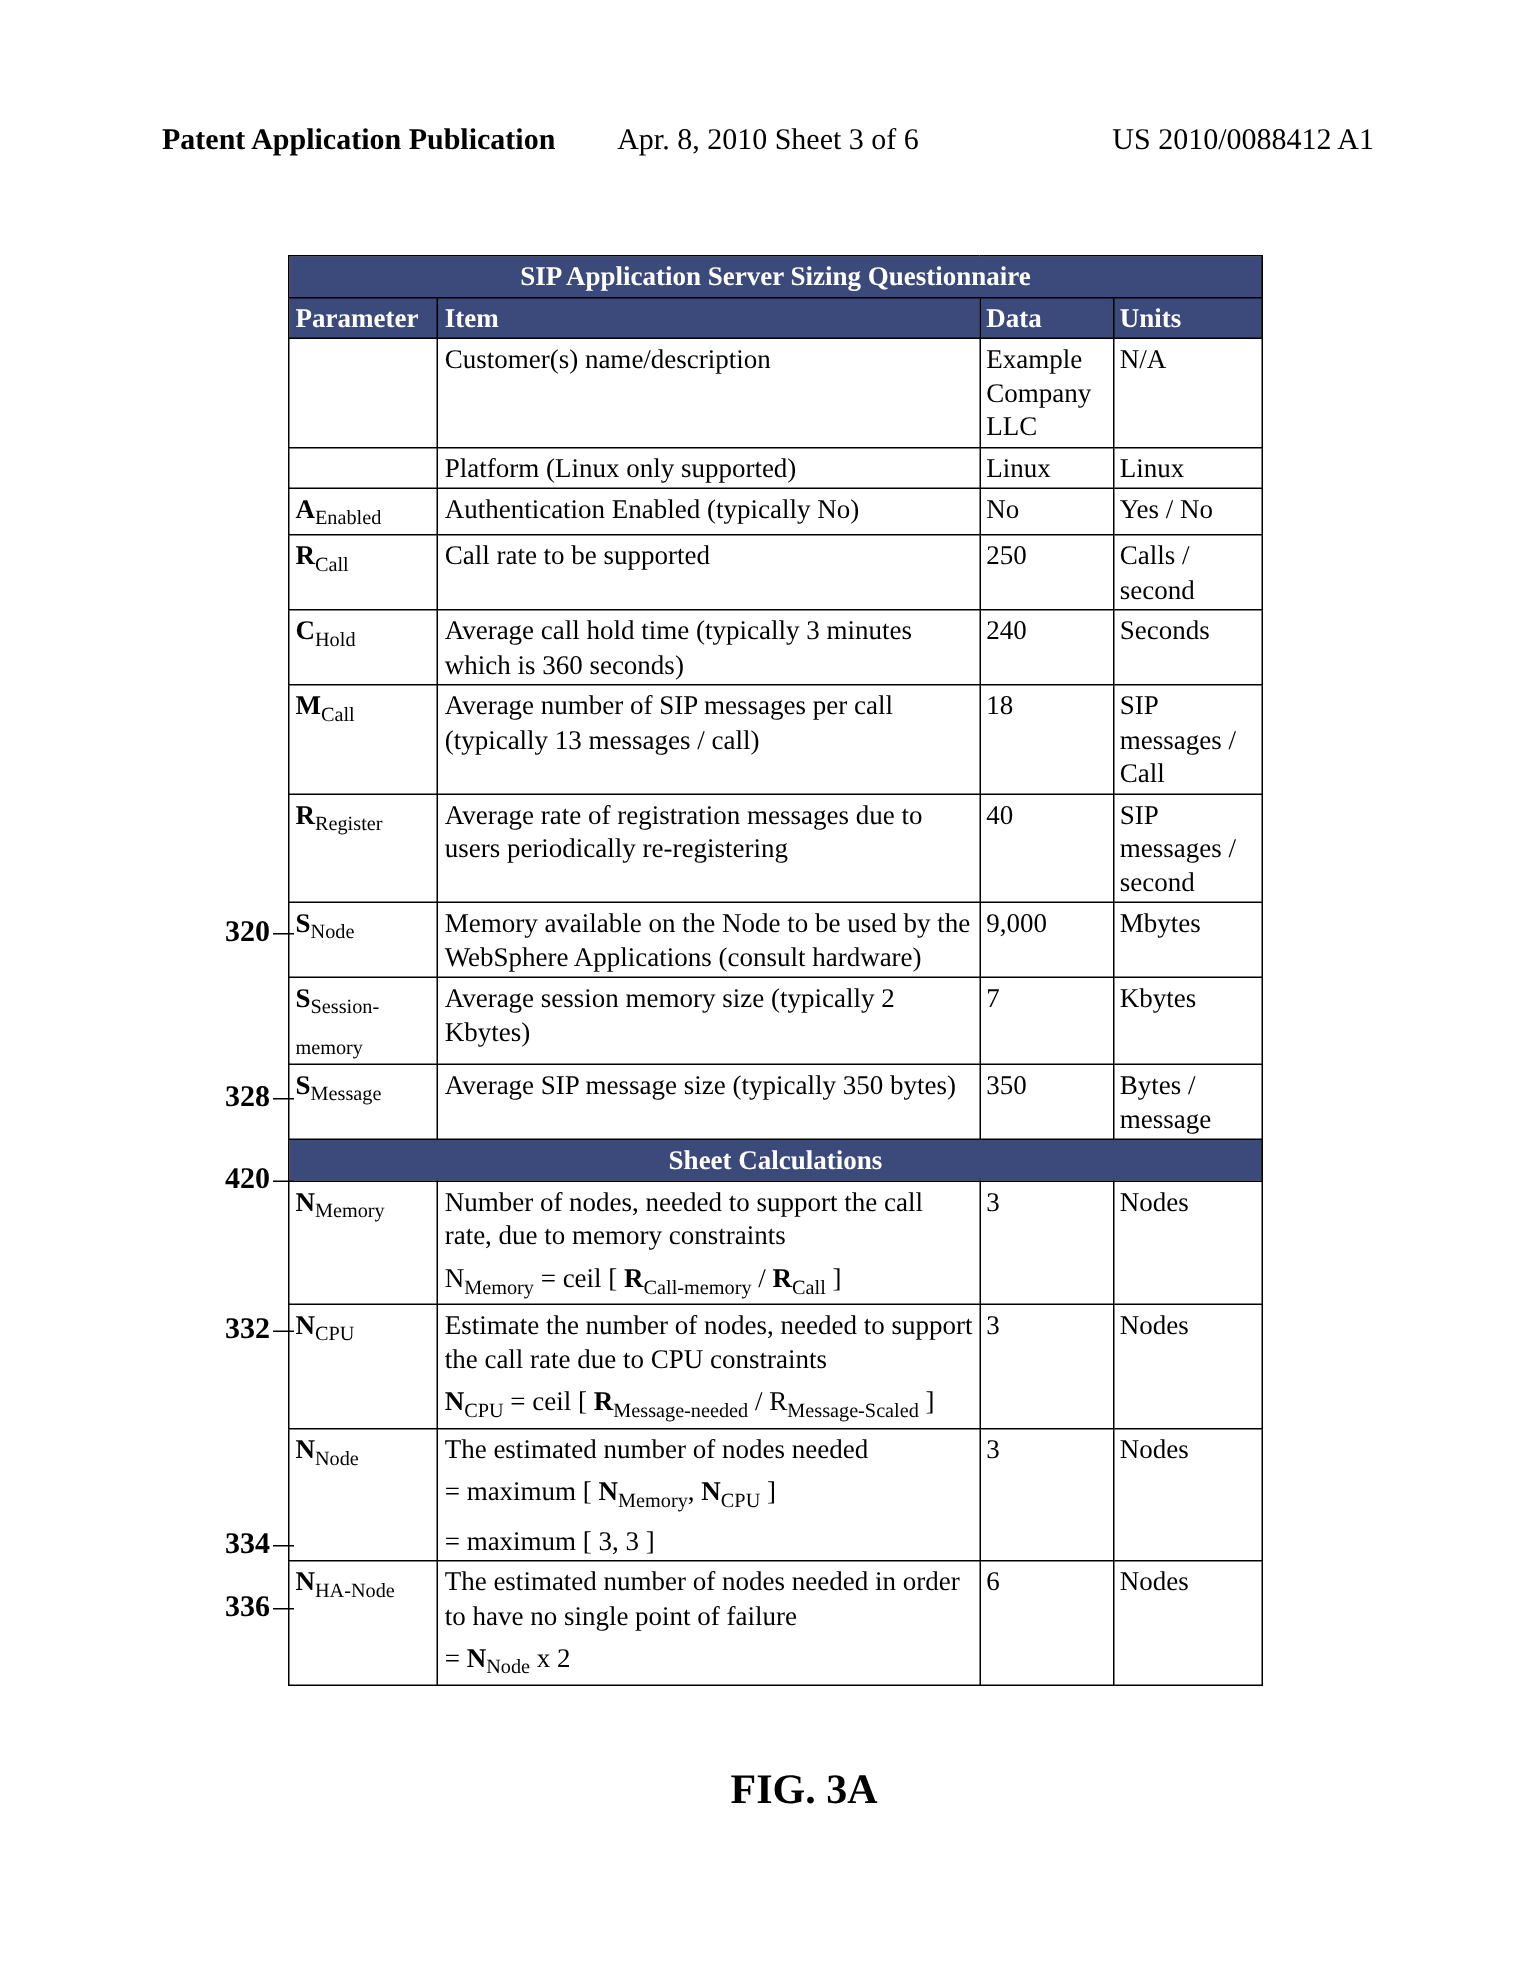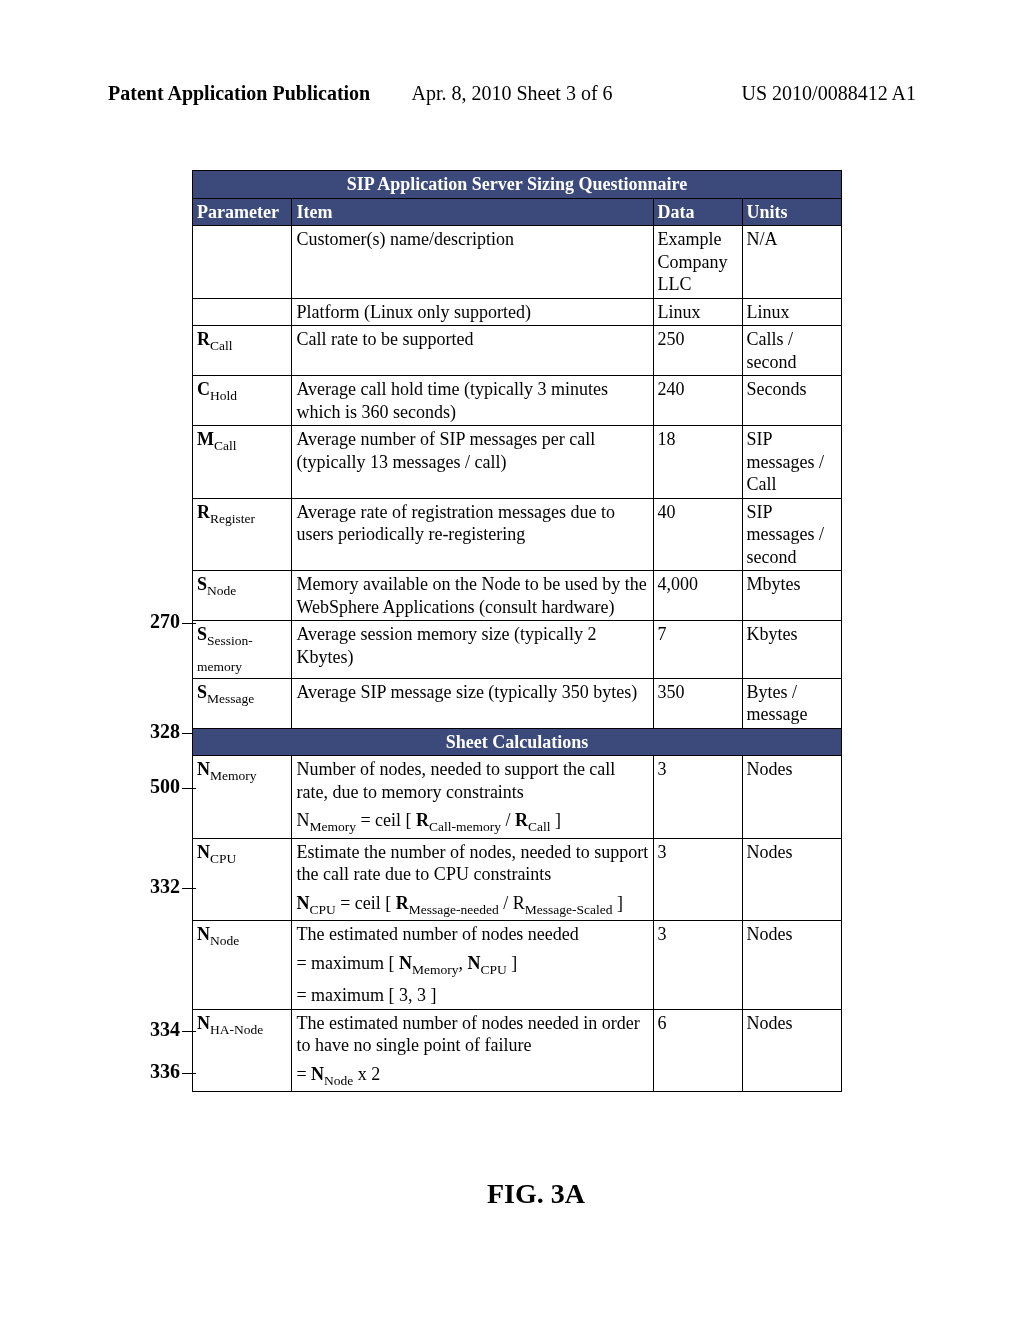--- a/index.html
+++ b/index.html
@@ -29,23 +29,23 @@
 </head>
 <body>
 <div class="page">
 
 <div class="hdr">
   <span class="left">Patent Application Publication</span>
   <span class="mid">Apr. 8, 2010  Sheet 3 of 6</span>
   <span class="right">US 2010/0088412 A1</span>
 </div>
 
-<div class="callout" style="top:610px; left:150px;"><span>270</span><span class="tick"></span></div>
+<div class="callout" style="top:610px; left:150px;"><span>320</span><span class="tick"></span></div>
 <div class="callout" style="top:720px; left:150px;"><span>328</span><span class="tick"></span></div>
-<div class="callout" style="top:775px; left:150px;"><span>500</span><span class="tick"></span></div>
+<div class="callout" style="top:775px; left:150px;"><span>420</span><span class="tick"></span></div>
 <div class="callout" style="top:875px; left:150px;"><span>332</span><span class="tick"></span></div>
 <div class="callout" style="top:985px; left:150px;margin-top:33px;"><span>334</span><span class="tick"></span></div>
 <div class="callout" style="top:1060px;left:150px;"><span>336</span><span class="tick"></span></div>
 
 <div class="tablewrap">
 <table>
   <tbody>
           <tr class="secrow title">
             <td colspan="4">SIP Application Server Sizing Questionnaire</td>
           </tr>
@@ -62,20 +62,26 @@
     <td class="data">Example Company LLC</td>
     <td class="units">N/A</td>
   </tr>
   <tr>
     <td class="param"><span></span><span class="sub"></span></td>
     <td class="item">Platform (Linux only supported)</td>
     <td class="data">Linux</td>
     <td class="units">Linux</td>
   </tr>
   <tr>
+    <td class="param"><span>A</span><span class="sub">Enabled</span></td>
+    <td class="item">Authentication Enabled (typically No)</td>
+    <td class="data">No</td>
+    <td class="units">Yes / No</td>
+  </tr>
+  <tr>
     <td class="param"><span>R</span><span class="sub">Call</span></td>
     <td class="item">Call rate to be supported</td>
     <td class="data">250</td>
     <td class="units">Calls / second</td>
   </tr>
   <tr>
     <td class="param"><span>C</span><span class="sub">Hold</span></td>
     <td class="item">Average call hold time (typically 3 minutes which is 360 seconds)</td>
     <td class="data">240</td>
     <td class="units">Seconds</td>
@@ -88,21 +94,21 @@
   </tr>
   <tr>
     <td class="param"><span>R</span><span class="sub">Register</span></td>
     <td class="item">Average rate of registration messages due to users periodically re-registering</td>
     <td class="data">40</td>
     <td class="units">SIP messages / second</td>
   </tr>
   <tr>
     <td class="param"><span>S</span><span class="sub">Node</span></td>
     <td class="item">Memory available on the Node to be used by the WebSphere Applications (consult hardware)</td>
-    <td class="data">4,000</td>
+    <td class="data">9,000</td>
     <td class="units">Mbytes</td>
   </tr>
   <tr>
     <td class="param"><span>S</span><span class="sub">Session-memory</span></td>
     <td class="item">Average session memory size (typically 2 Kbytes)</td>
     <td class="data">7</td>
     <td class="units">Kbytes</td>
   </tr>
   <tr>
     <td class="param"><span>S</span><span class="sub">Message</span></td>

